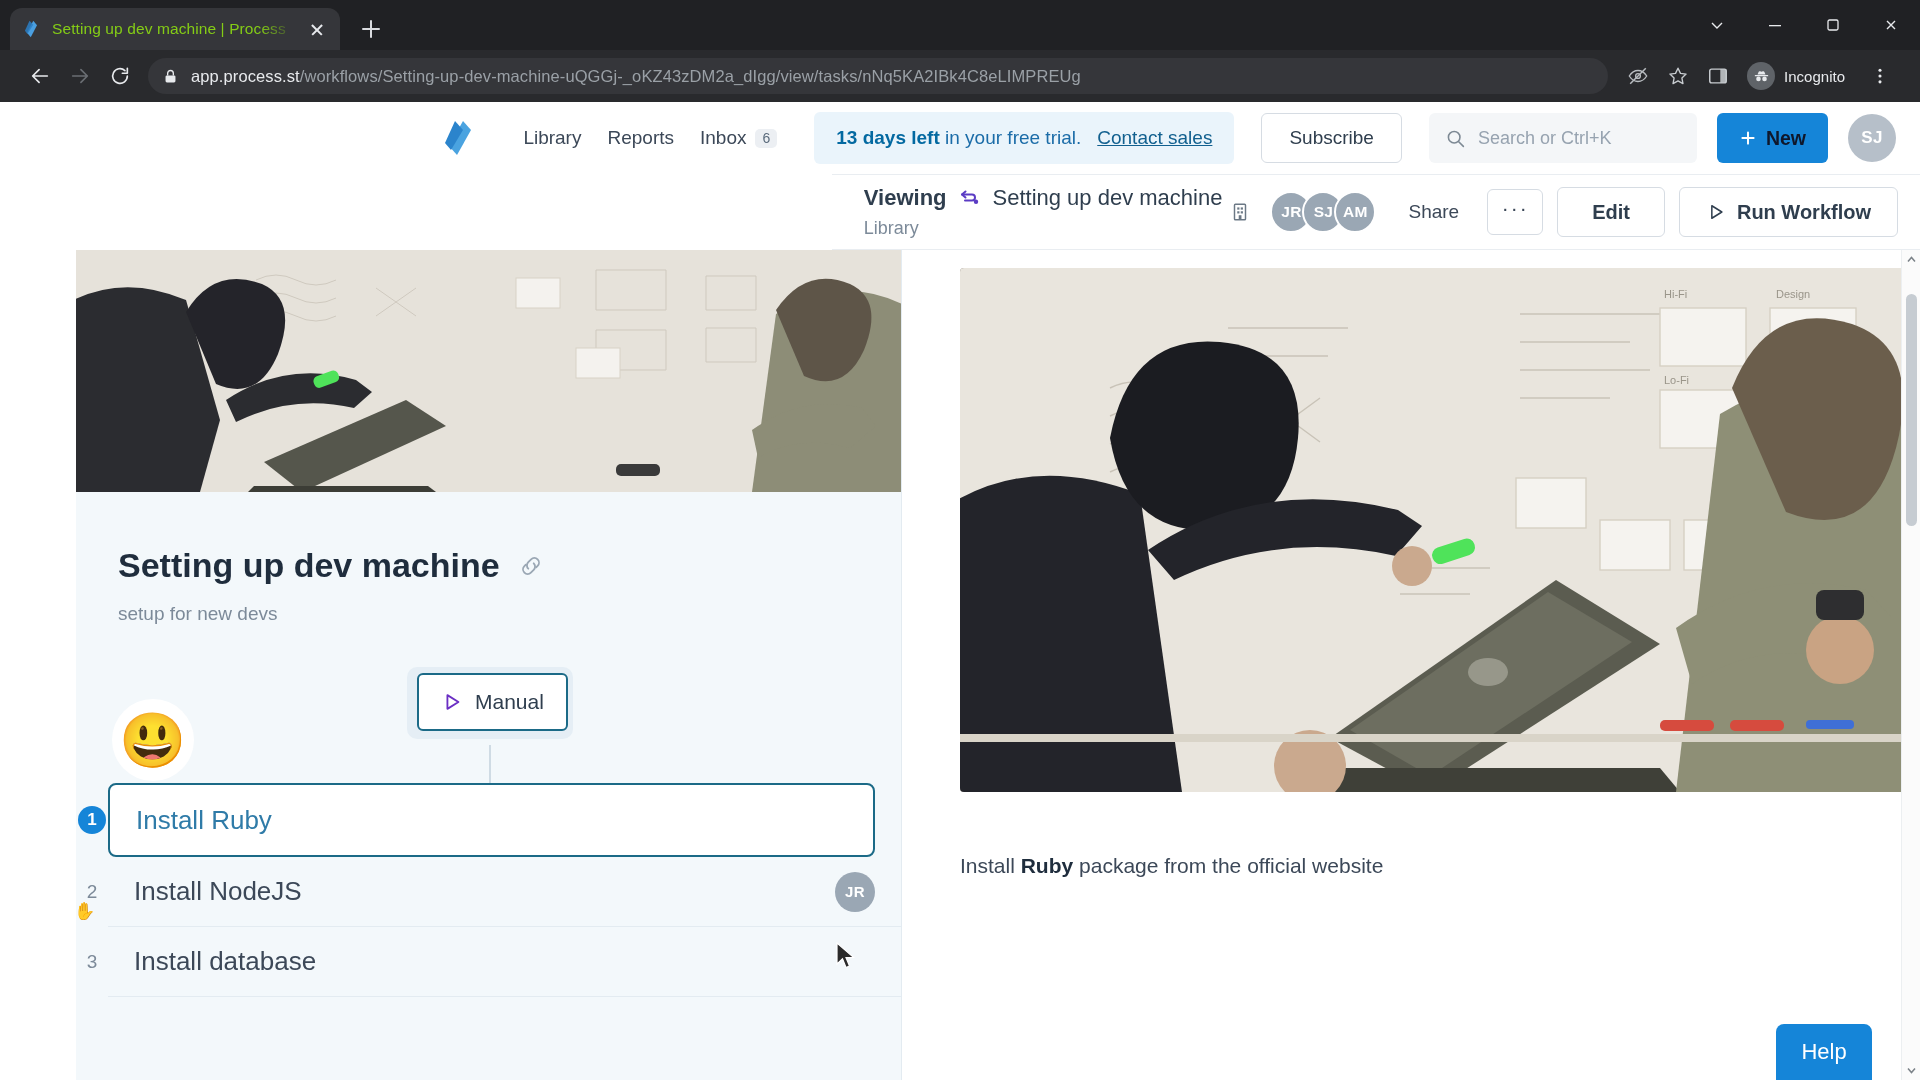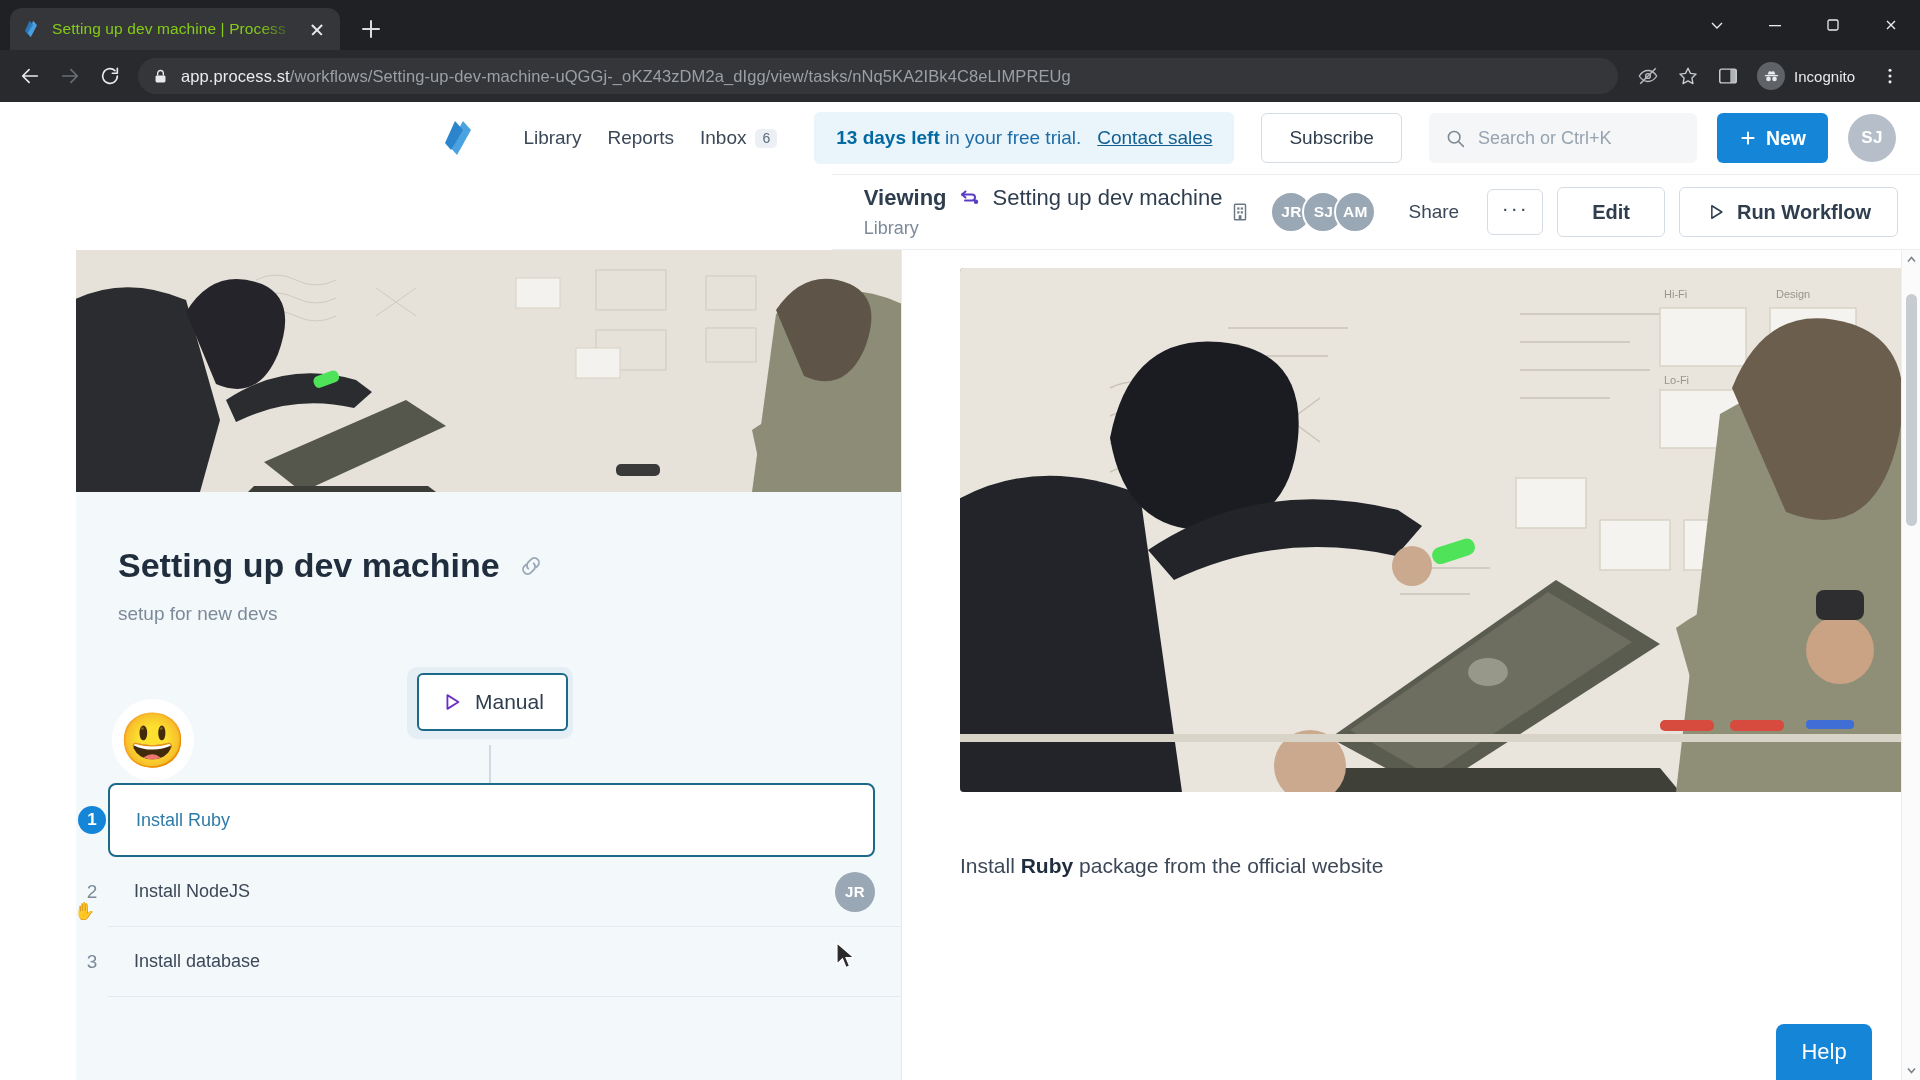--- a/index.html
+++ b/index.html
@@ -45,21 +45,21 @@
   .new-tab::after  { top: 8px; left: 16.2px; height: 18px; width: 1.8px; }
 
   .win-controls {
     position: absolute; right: 0; top: 0; height: 50px; display: flex; align-items: center;
   }
   .win-btn { width: 58px; height: 50px; display: flex; align-items: center; justify-content: center; cursor: pointer; }
   .win-btn svg { display: block; }
 
   .toolbar {
     height: 52px; background: #292a2d; display: flex; align-items: center;
-    padding: 0 12px; gap: 4px; flex: none;
+    padding: 0 22px; gap: 4px; flex: none;
   }
   .nav-btn {
     width: 36px; height: 36px; border-radius: 50%; display: flex; align-items: center;
     justify-content: center; cursor: pointer; flex: none;
   }
   .omnibox {
     flex: 1; height: 36px; background: #35363a; border-radius: 18px; margin: 0 8px 0 6px;
     display: flex; align-items: center; padding: 0 14px; gap: 12px; min-width: 0;
   }
   .lock-icon { flex: none; display: block; }
@@ -103,21 +103,21 @@
     margin-left: 27px; height: 50px; padding: 0 27px; border: 1px solid #d6dce3; border-radius: 6px;
     background: #fff; font-size: 19px; color: #2f3e4e; cursor: pointer; display: flex;
     align-items: center; font-family: inherit; white-space: nowrap;
   }
   .search-box {
     margin-left: 27px; width: 268px; height: 50px; background: #f4f6f8; border-radius: 6px;
     display: flex; align-items: center; gap: 12px; padding: 0 16px; cursor: text;
   }
   .search-ph { font-size: 18px; color: #97a3b0; white-space: nowrap; }
   .new-btn {
-    margin-left: 20px; height: 50px; padding: 0 22px; background: #1585d8; color: #ffffff;
+    margin-left: 20px; height: 50px; padding: 0 22px; background: #1585d8; color: #0f172a;
     border: none; border-radius: 6px; font-size: 19.5px; font-weight: 700; cursor: pointer;
     display: flex; align-items: center; gap: 9px; font-family: inherit; white-space: nowrap;
   }
   .avatar-sj {
     margin-left: 20px; width: 48px; height: 48px; border-radius: 50%; background: #b6bfc9;
     color: #fff; font-size: 17px; font-weight: 700; display: flex; align-items: center;
     justify-content: center; cursor: pointer; flex: none; letter-spacing: .3px;
   }
 
   .sub-header {
@@ -200,21 +200,21 @@
   }
   .task-row.active {
     background: #fff; border: 2px solid #1b6a87; border-radius: 8px; height: 74px;
     margin-right: 26px; padding-left: 0;
   }
   .task-row.active .num {
     left: -32px; width: 28px; height: 28px; border-radius: 50%; background: #1585d8;
     color: #fff; font-size: 17px; font-weight: 700; display: flex; align-items: center;
     justify-content: center; text-align: center;
   }
-  .task-name { font-size: 18px; color: #3c4858; padding-left: 26px; }
+  .task-name { font-size: 26px; color: #3c4858; padding-left: 26px; }
   .task-row.active .task-name { color: #2f7ba8; }
   .task-av {
     margin-left: auto; width: 40px; height: 40px; border-radius: 50%; background: #9aa7b4;
     color: #fff; font-size: 15px; font-weight: 700; display: flex; align-items: center;
     justify-content: center; letter-spacing: .3px;
   }
   .drag-handle {
     position: absolute; left: -34px; top: 44px; font-size: 17px; color: #5d6b7a;
   }
 

